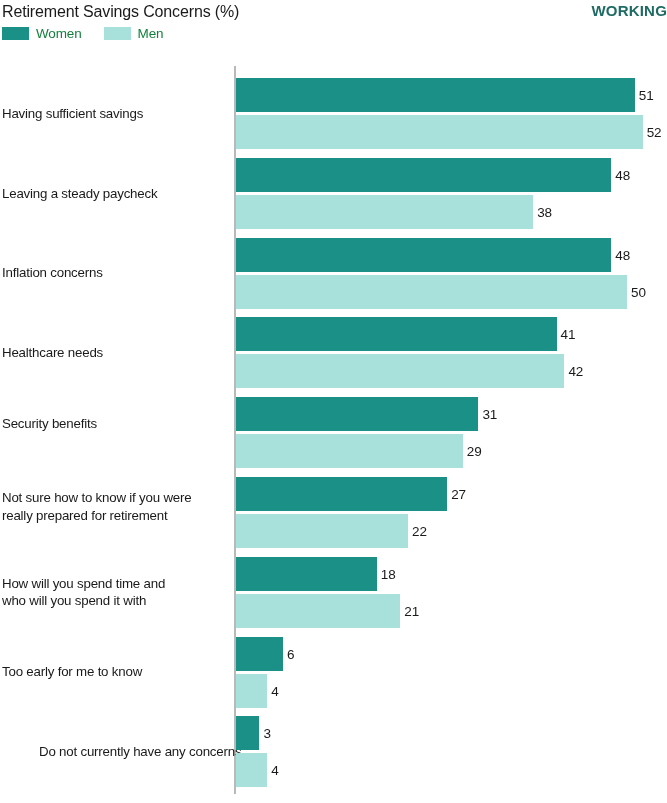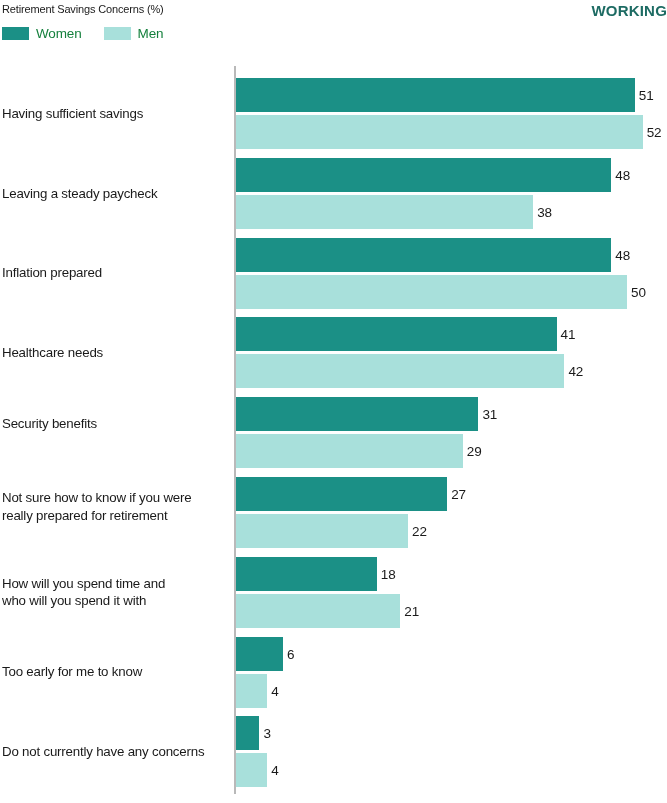--- a/index.html
+++ b/index.html
@@ -20,21 +20,21 @@
   #chart-header {
     position: absolute;
     left: 0; top: 0;
     width: 667px;
     height: 50px;
   }
   #chart-title {
     position: absolute;
     left: 2px;
     top: 3px;
-    font-size: 11px;
+    font-size: 16px;
     letter-spacing: -0.15px;
     color: #1a1a1a;
     white-space: nowrap;
   }
   #brand-mark {
     position: absolute;
     right: 0px;
     top: 2px;
     font-size: 15px;
     font-weight: bold;
@@ -166,21 +166,21 @@
         <div class="bar-rect women" style="width: 375.36px;"></div>
         <div class="bar-value" style="left: 379.36px;">48</div>
       </div>
       <div class="bar-row" style="top: 138.8px; width: 431px;">
         <div class="bar-rect men" style="width: 297.16px;"></div>
         <div class="bar-value" style="left: 301.16px;">38</div>
       </div>
     </div>
     <div class="bar-group" style="top: 0px;">
       <div class="group-label" style="top: 208.35px;">
-        <div>Inflation prepared</div>
+        <div>Inflation concerns</div>
       </div>
       <div class="bar-row" style="top: 181.6px; width: 431px;">
         <div class="bar-rect women" style="width: 375.36px;"></div>
         <div class="bar-value" style="left: 379.36px;">48</div>
       </div>
       <div class="bar-row" style="top: 218.6px; width: 431px;">
         <div class="bar-rect men" style="width: 391px;"></div>
         <div class="bar-value" style="left: 395px;">50</div>
       </div>
     </div>
@@ -245,21 +245,21 @@
       <div class="bar-row" style="top: 580.6px; width: 431px;">
         <div class="bar-rect women" style="width: 46.92px;"></div>
         <div class="bar-value" style="left: 50.92px;">6</div>
       </div>
       <div class="bar-row" style="top: 617.6px; width: 431px;">
         <div class="bar-rect men" style="width: 31.28px;"></div>
         <div class="bar-value" style="left: 35.28px;">4</div>
       </div>
     </div>
     <div class="bar-group" style="top: 0px;">
-      <div class="group-label" style="top: 687.15px;">
+      <div class="group-label" style="top: 687.15px; margin-left: 37px;">
         <div>Do not currently have any concerns</div>
       </div>
       <div class="bar-row" style="top: 660.4px; width: 431px;">
         <div class="bar-rect women" style="width: 23.46px;"></div>
         <div class="bar-value" style="left: 27.46px;">3</div>
       </div>
       <div class="bar-row" style="top: 697.4px; width: 431px;">
         <div class="bar-rect men" style="width: 31.28px;"></div>
         <div class="bar-value" style="left: 35.28px;">4</div>
       </div>

